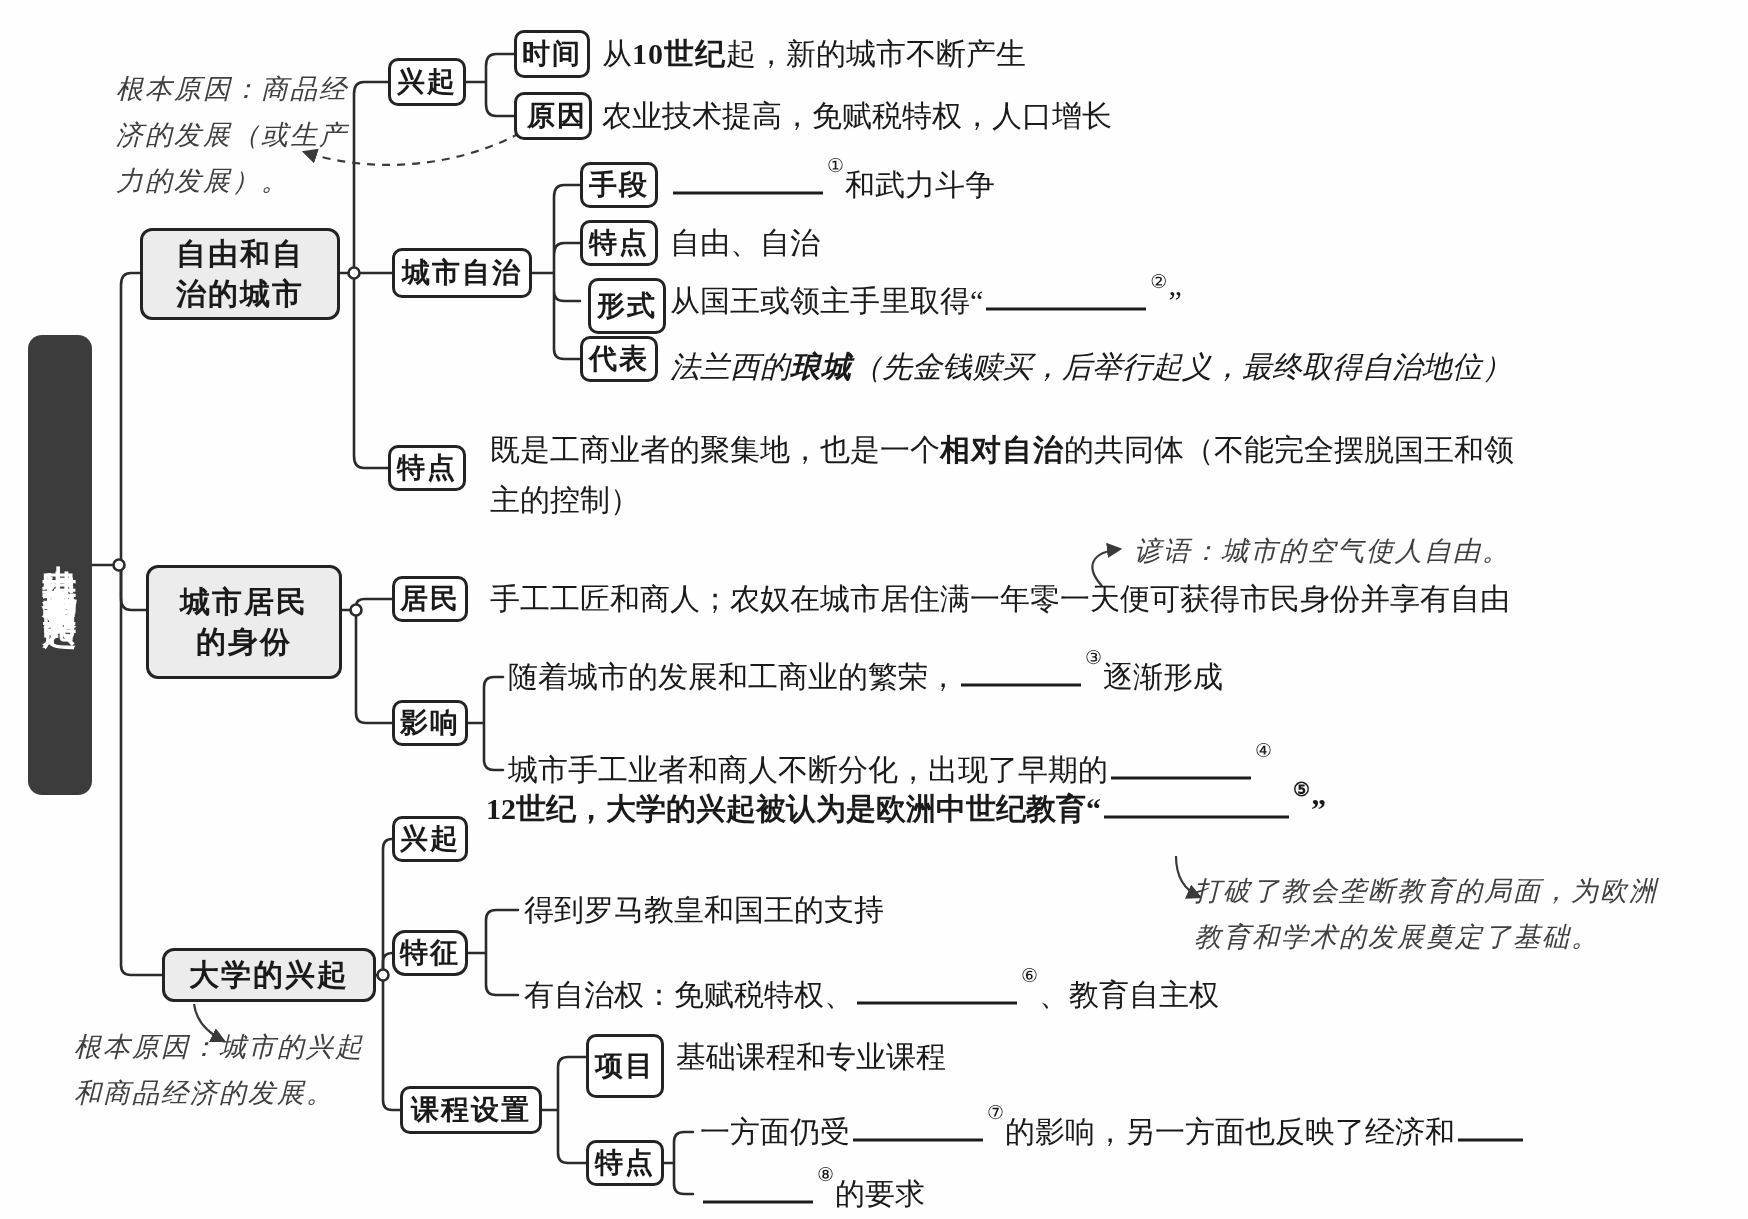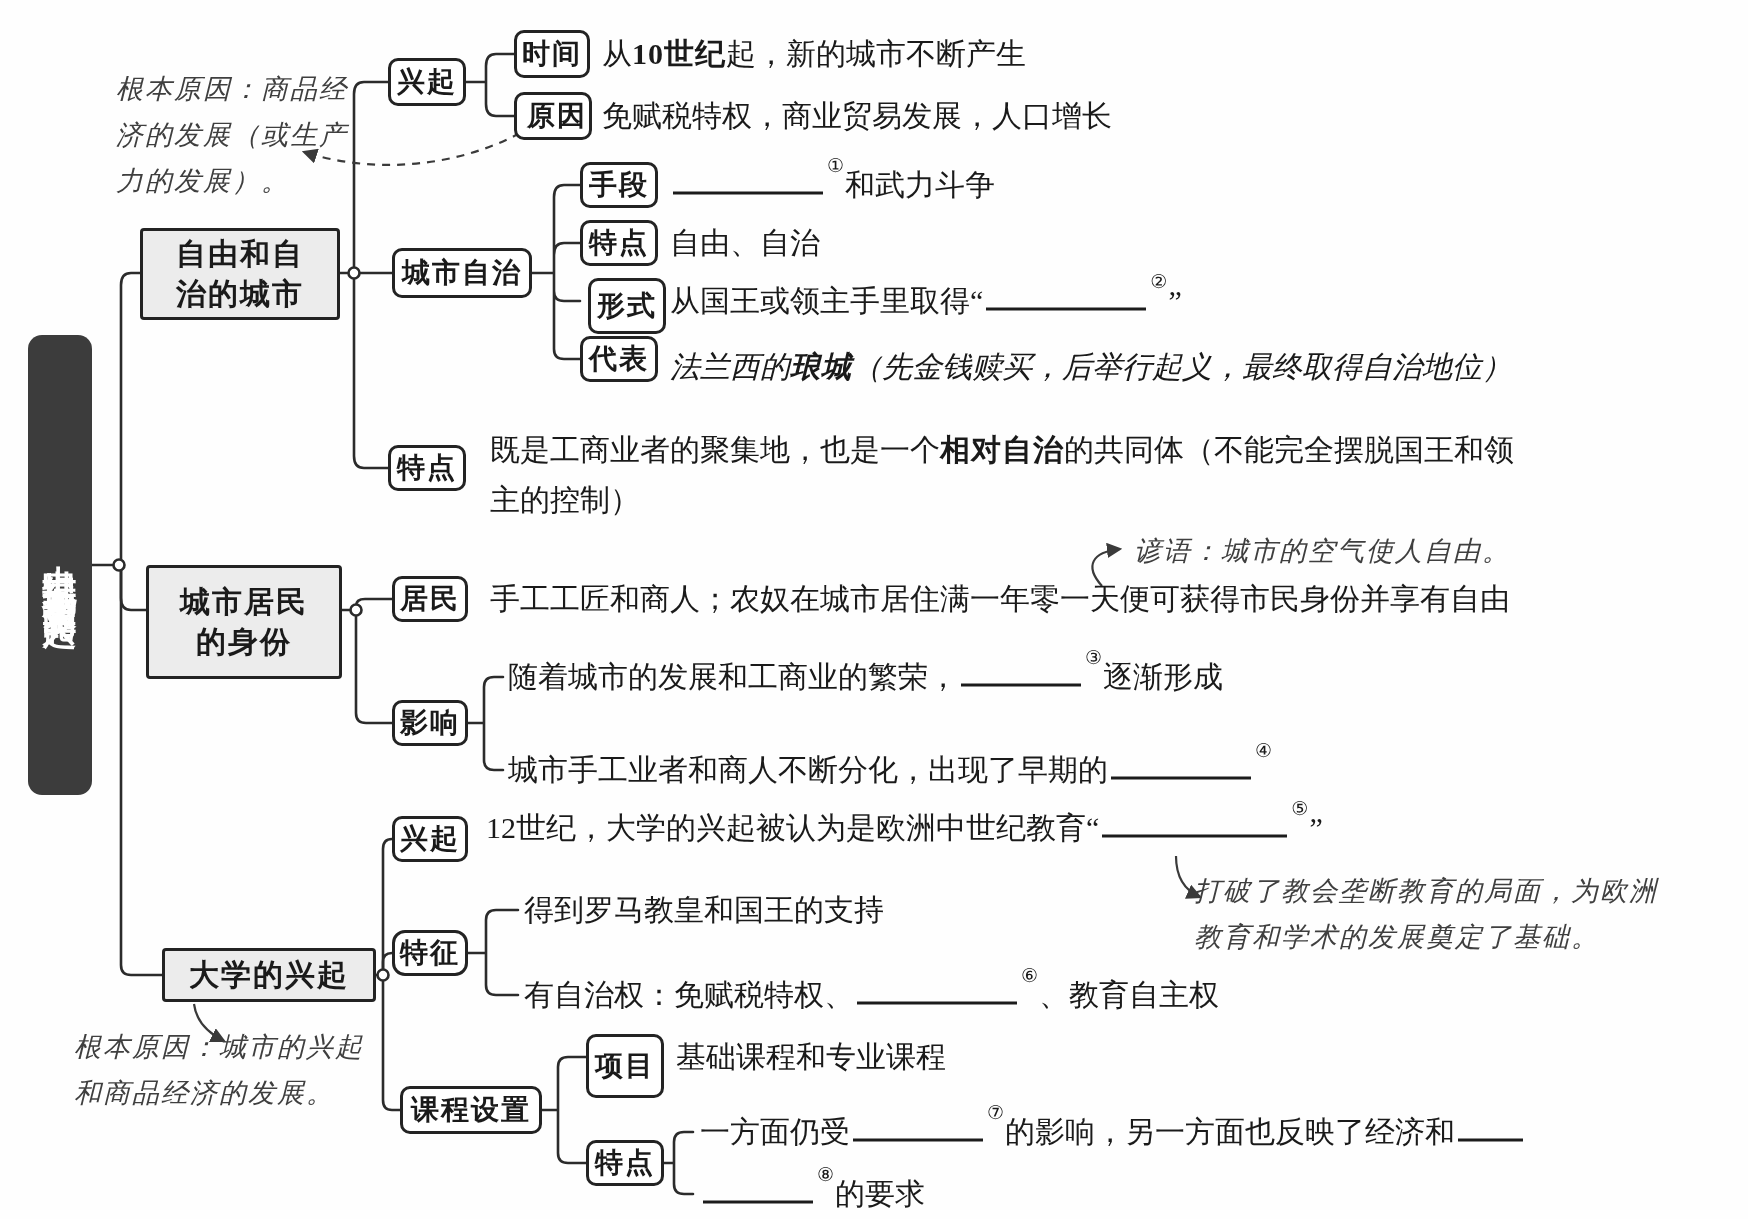--- a/index.html
+++ b/index.html
@@ -5,21 +5,21 @@
   html,body{margin:0;padding:0;background:#ffffff;}
   *{box-sizing:border-box;}
   .stage{position:relative;width:1748px;height:1219px;background:#fefefe;overflow:hidden;
          font-family:"Liberation Sans","DejaVu Sans",sans-serif;color:#1a1a1a;}
   .wires{position:absolute;left:0;top:0;pointer-events:none;}
   .root{position:absolute;left:28px;top:335px;width:64px;height:460px;background:#3c3c3c;color:#fff;
         border-radius:14px;writing-mode:vertical-rl;text-orientation:upright;font-weight:bold;
         font-size:34px;letter-spacing:5px;display:flex;align-items:center;justify-content:center;}
   .node{position:absolute;display:flex;align-items:center;justify-content:center;background:#fff;
         border:3px solid #232323;border-radius:10px;font-weight:bold;font-size:28px;letter-spacing:2px;}
-  .bnode{background:#ececec;border-radius:4px;font-size:30px;line-height:40px;text-align:center;
+  .bnode{background:#ececec;border-radius:12px;font-size:30px;line-height:40px;text-align:center;
          flex-direction:column;}
   .txt{position:absolute;transform:translateY(-50%);white-space:nowrap;font-size:30px;
        font-family:"Liberation Serif","DejaVu Serif",serif;}
   .txt b{letter-spacing:1px;}
   .blank{display:inline-block;height:2px;border-bottom:3px solid #1c1c1c;vertical-align:baseline;margin:0 3px;}
   sup.cn{font-size:19px;position:relative;top:-12px;margin:0 1px;}
   .hand{position:absolute;color:#3f3f3f;font-size:27px;font-style:italic;letter-spacing:2px;
         line-height:46px;white-space:nowrap;font-family:"Liberation Serif","DejaVu Serif",serif;}
 </style>
 </head>
@@ -97,21 +97,21 @@
 
   <div class="node" style="left:392px;top:816px;width:76px;height:46px;">兴起</div>
   <div class="node" style="left:392px;top:930px;width:76px;height:46px;border-radius:13px;">特征</div>
   <div class="node" style="left:400px;top:1086px;width:142px;height:48px;">课程设置</div>
   <div class="node" style="left:586px;top:1034px;width:78px;height:64px;">项目</div>
   <div class="node" style="left:586px;top:1140px;width:78px;height:46px;">特点</div>
 
   <div class="txt" style="left:602px;top:54px;">
     <span>从</span><b>10世纪</b><span>起，新的城市不断产生</span>
   </div>
-  <div class="txt" style="left:602px;top:116px;">免赋税特权，商业贸易发展，人口增长</div>
+  <div class="txt" style="left:602px;top:116px;">农业技术提高，免赋税特权，人口增长</div>
   <div class="txt" style="left:670px;top:185px;">
     <span class="blank" style="width:150px;"></span><sup class="cn">①</sup><span>和武力斗争</span>
   </div>
   <div class="txt" style="left:670px;top:243px;">自由、自治</div>
   <div class="txt" style="left:670px;top:301px;">
     <span>从国王或领主手里取得“</span><span class="blank" style="width:160px;"></span><sup class="cn">②</sup><span>”</span>
   </div>
   <div class="txt" style="left:670px;top:367px;font-style:italic;">
     <span>法兰西的</span><b>琅城</b><span>（先金钱赎买，后举行起义，最终取得自治地位）</span>
   </div>
@@ -121,21 +121,21 @@
   <div class="txt" style="left:490px;top:500px;">主的控制）</div>
 
   <div class="txt" style="left:490px;top:599px;">手工工匠和商人；农奴在城市居住满一年零一天便可获得市民身份并享有自由</div>
   <div class="txt" style="left:508px;top:677px;">
     <span>随着城市的发展和工商业的繁荣，</span><span class="blank" style="width:120px;"></span><sup class="cn">③</sup><span>逐渐形成</span>
   </div>
   <div class="txt" style="left:508px;top:770px;">
     <span>城市手工业者和商人不断分化，出现了早期的</span><span class="blank" style="width:140px;"></span><sup class="cn">④</sup>
   </div>
 
-  <div class="txt" style="left:486px;top:828px;">
+  <div class="txt" style="left:486px;top:809px;font-weight:bold;">
     <span>12世纪，大学的兴起被认为是欧洲中世纪教育“</span><span class="blank" style="width:185px;"></span><sup class="cn">⑤</sup><span>”</span>
   </div>
   <div class="txt" style="left:524px;top:910px;">得到罗马教皇和国王的支持</div>
   <div class="txt" style="left:524px;top:995px;">
     <span>有自治权：免赋税特权、</span><span class="blank" style="width:160px;"></span><sup class="cn">⑥</sup><span>、教育自主权</span>
   </div>
   <div class="txt" style="left:676px;top:1057px;">基础课程和专业课程</div>
   <div class="txt" style="left:700px;top:1132px;">
     <span>一方面仍受</span><span class="blank" style="width:130px;"></span><sup class="cn">⑦</sup><span>的影响，另一方面也反映了经济和</span><span class="blank" style="width:65px;"></span>
   </div>

